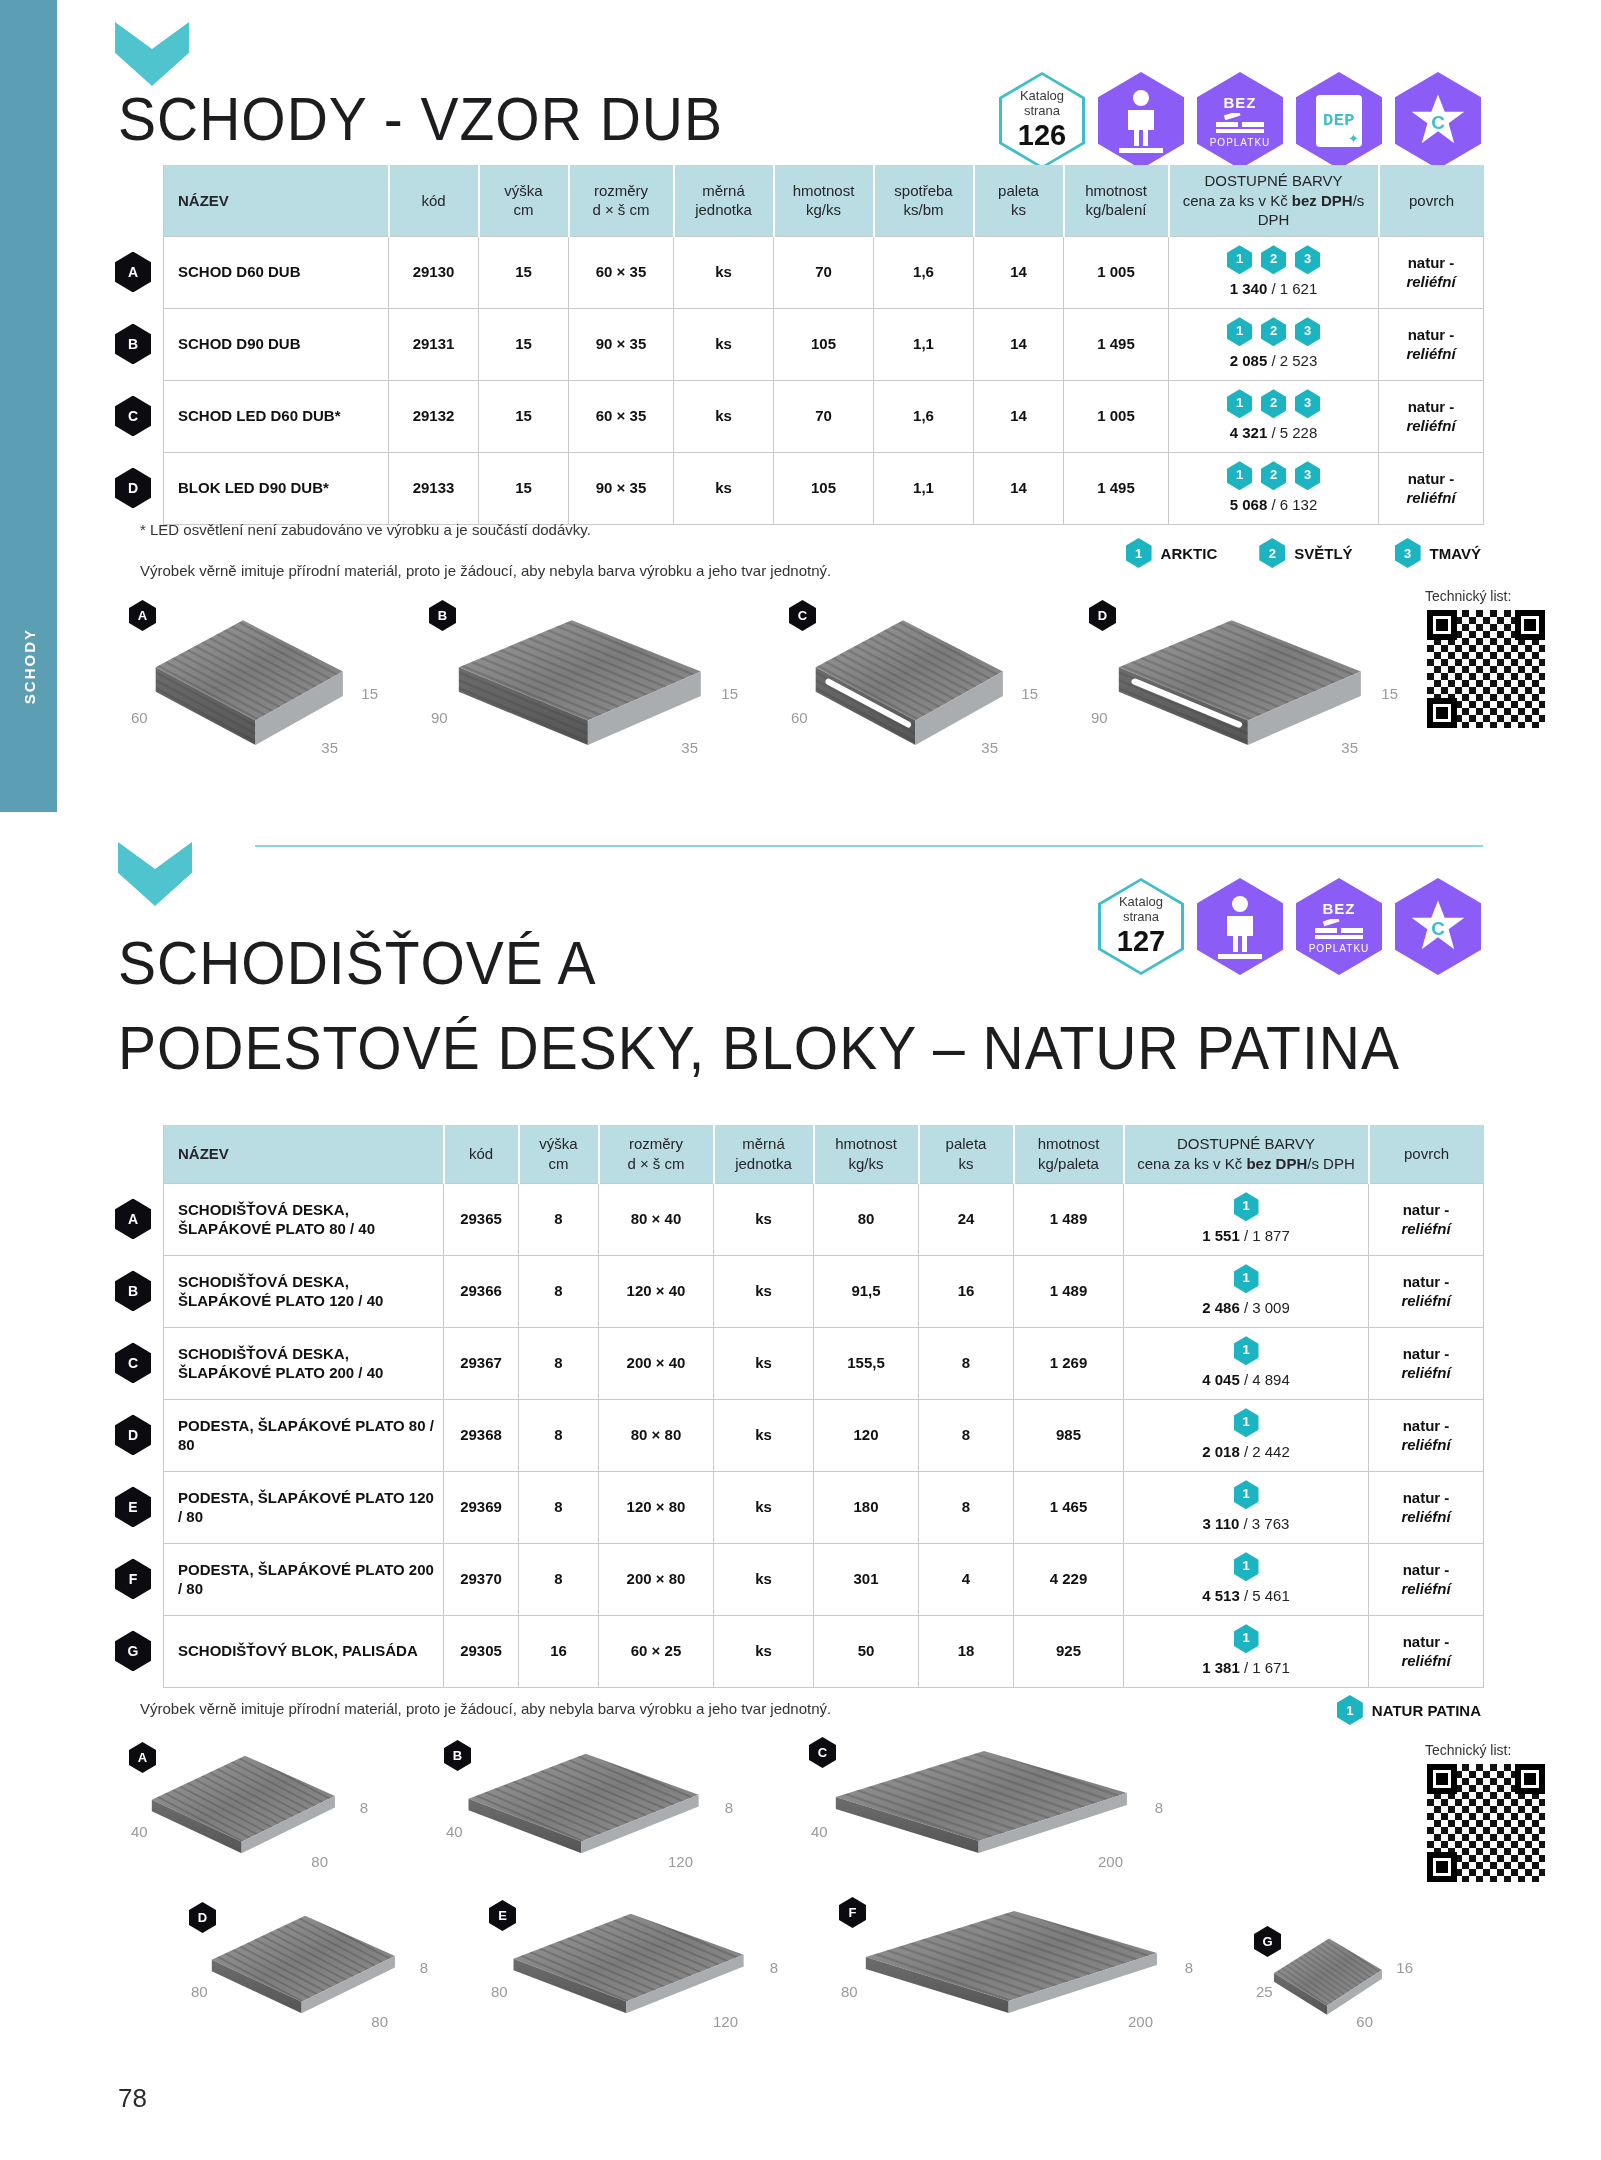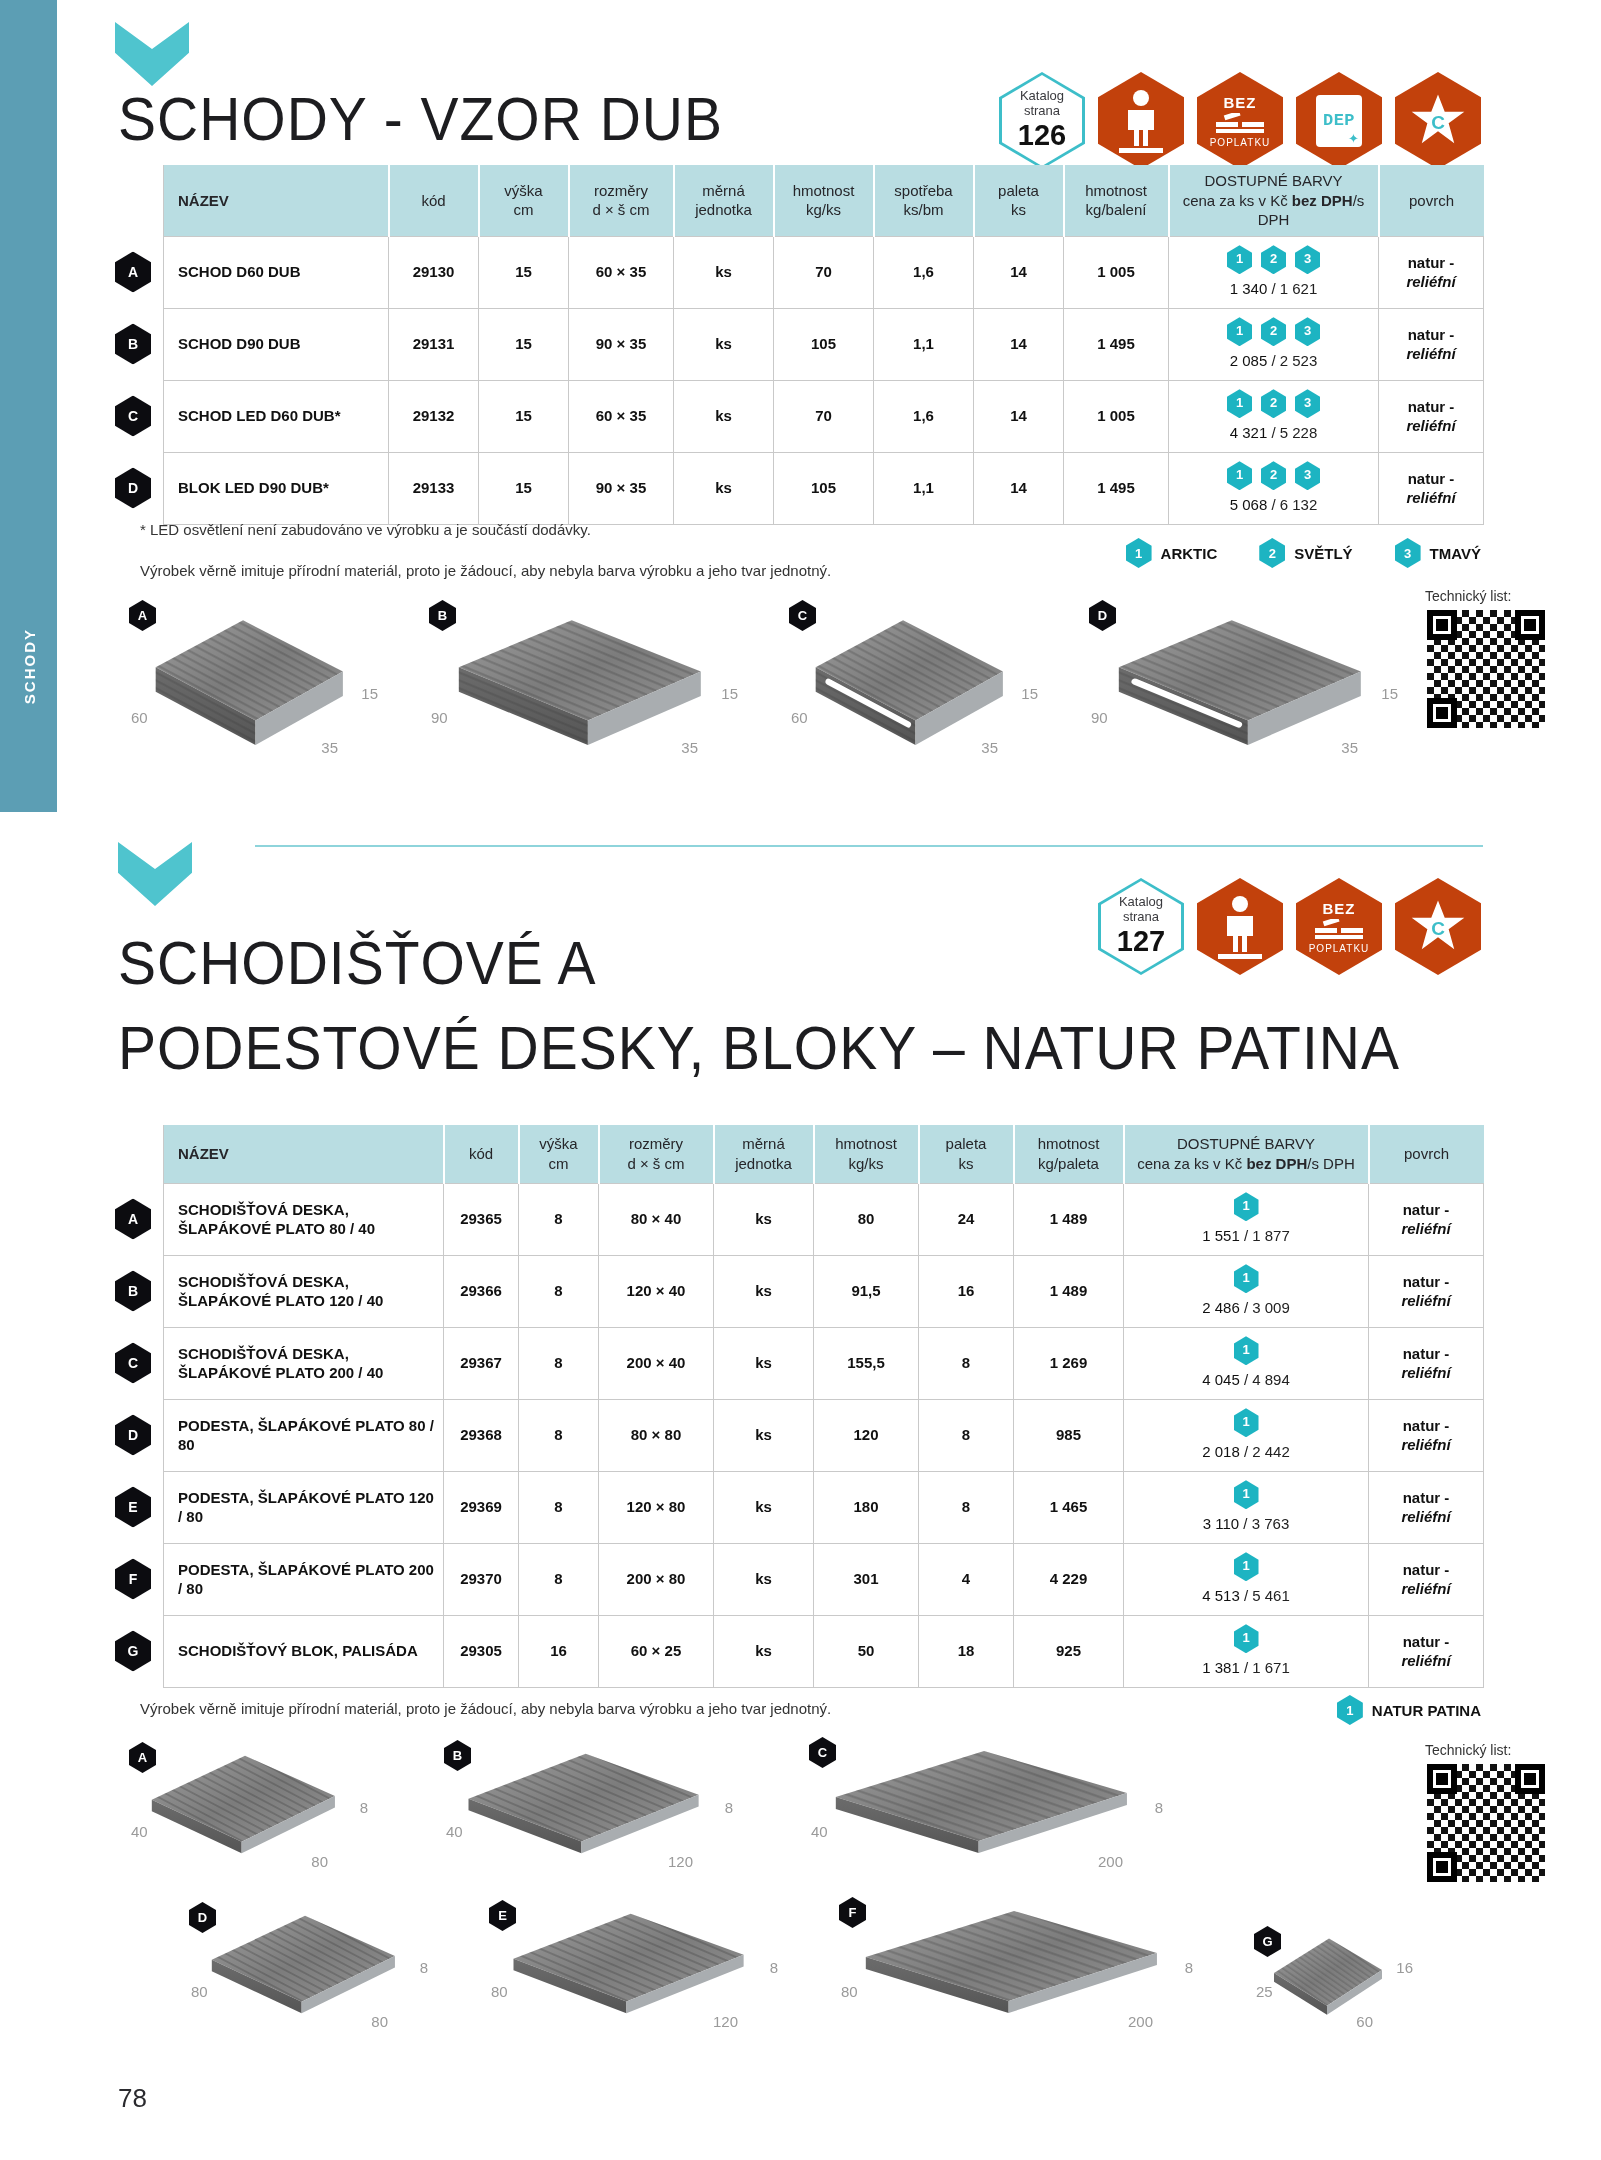--- a/index.html
+++ b/index.html
@@ -11,21 +11,21 @@
         writing-mode:vertical-rl;color:#fff;font-weight:bold;font-size:15px;letter-spacing:2px;}
   
   .chev{position:absolute;width:74px;height:64px;background:#4fc4ce;
         clip-path:polygon(0 0,50% 42%,100% 0,100% 48%,50% 100%,0 48%);}
   .divline{position:absolute;height:2px;background:#8ed4db;}
   
   .h1{position:absolute;font-size:57px;font-weight:300;letter-spacing:1px;color:#1d1d20;
       transform:scaleY(1.06);transform-origin:left top;white-space:nowrap;}
   
   .hex{clip-path:polygon(50% 0,100% 26%,100% 74%,50% 100%,0 74%,0 26%);}
-  .bighex{position:relative;width:86px;height:97px;background:#c2410c;flex:none;}
+  .bighex{position:relative;width:86px;height:97px;background:#8b5cf6;flex:none;}
   .bighex .inner{position:absolute;inset:3px;background:#fff;}
   .iconrow{position:absolute;display:flex;gap:13px;}
   .kat{position:absolute;inset:0;display:flex;flex-direction:column;align-items:center;justify-content:center;line-height:1.1;}
   .kat .s{font-size:13px;color:#3a3a3e;}
   .kat .n{font-size:29px;font-weight:bold;color:#111;margin-top:2px;}
   .icn{position:absolute;inset:0;display:flex;align-items:center;justify-content:center;}
   .bezbox{display:flex;flex-direction:column;align-items:center;gap:2px;}
   .bezbox .t1{color:#fff;font-weight:bold;font-size:15px;letter-spacing:1px;}
   .bezbox .t2{color:#fff;font-weight:normal;font-size:10px;letter-spacing:1px;}
   .depdoc{width:46px;height:52px;background:#fff;border-radius:4px;display:flex;align-items:center;justify-content:center;position:relative;}
@@ -46,21 +46,21 @@
   .tbl tr{height:72px;}
   .tbl thead tr{height:58px;}
   .tbl td.c-name{text-align:left;padding-left:14px;position:relative;}
   .rowhex{position:absolute;left:-49px;top:50%;transform:translateY(-50%);width:36px;height:41px;
           background:#0c0c10;color:#fff;display:flex;align-items:center;justify-content:center;
           font-size:14px;font-weight:bold;
           clip-path:polygon(50% 0,100% 26%,100% 74%,50% 100%,0 74%,0 26%);}
   .chips{display:flex;justify-content:center;gap:9px;margin-bottom:5px;}
   .chip{width:25px;height:29px;background:#1db4c2;color:#fff;font-size:13px;font-weight:bold;
         display:flex;align-items:center;justify-content:center;}
-  .price b{font-weight:normal;}
+  .price b{font-weight:bold;}
   .price span{font-weight:normal;color:#222;}
   .pov .l2{font-style:italic;display:block;}
   
   .note{position:absolute;font-size:15px;color:#333;}
   .legend{position:absolute;display:flex;gap:42px;align-items:center;}
   .legend .it{display:flex;align-items:center;gap:9px;}
   .legend .chip{width:26px;height:30px;}
   .legend .lab{font-weight:bold;font-size:15px;color:#111;}
   
   .qrwrap{position:absolute;width:122px;}

